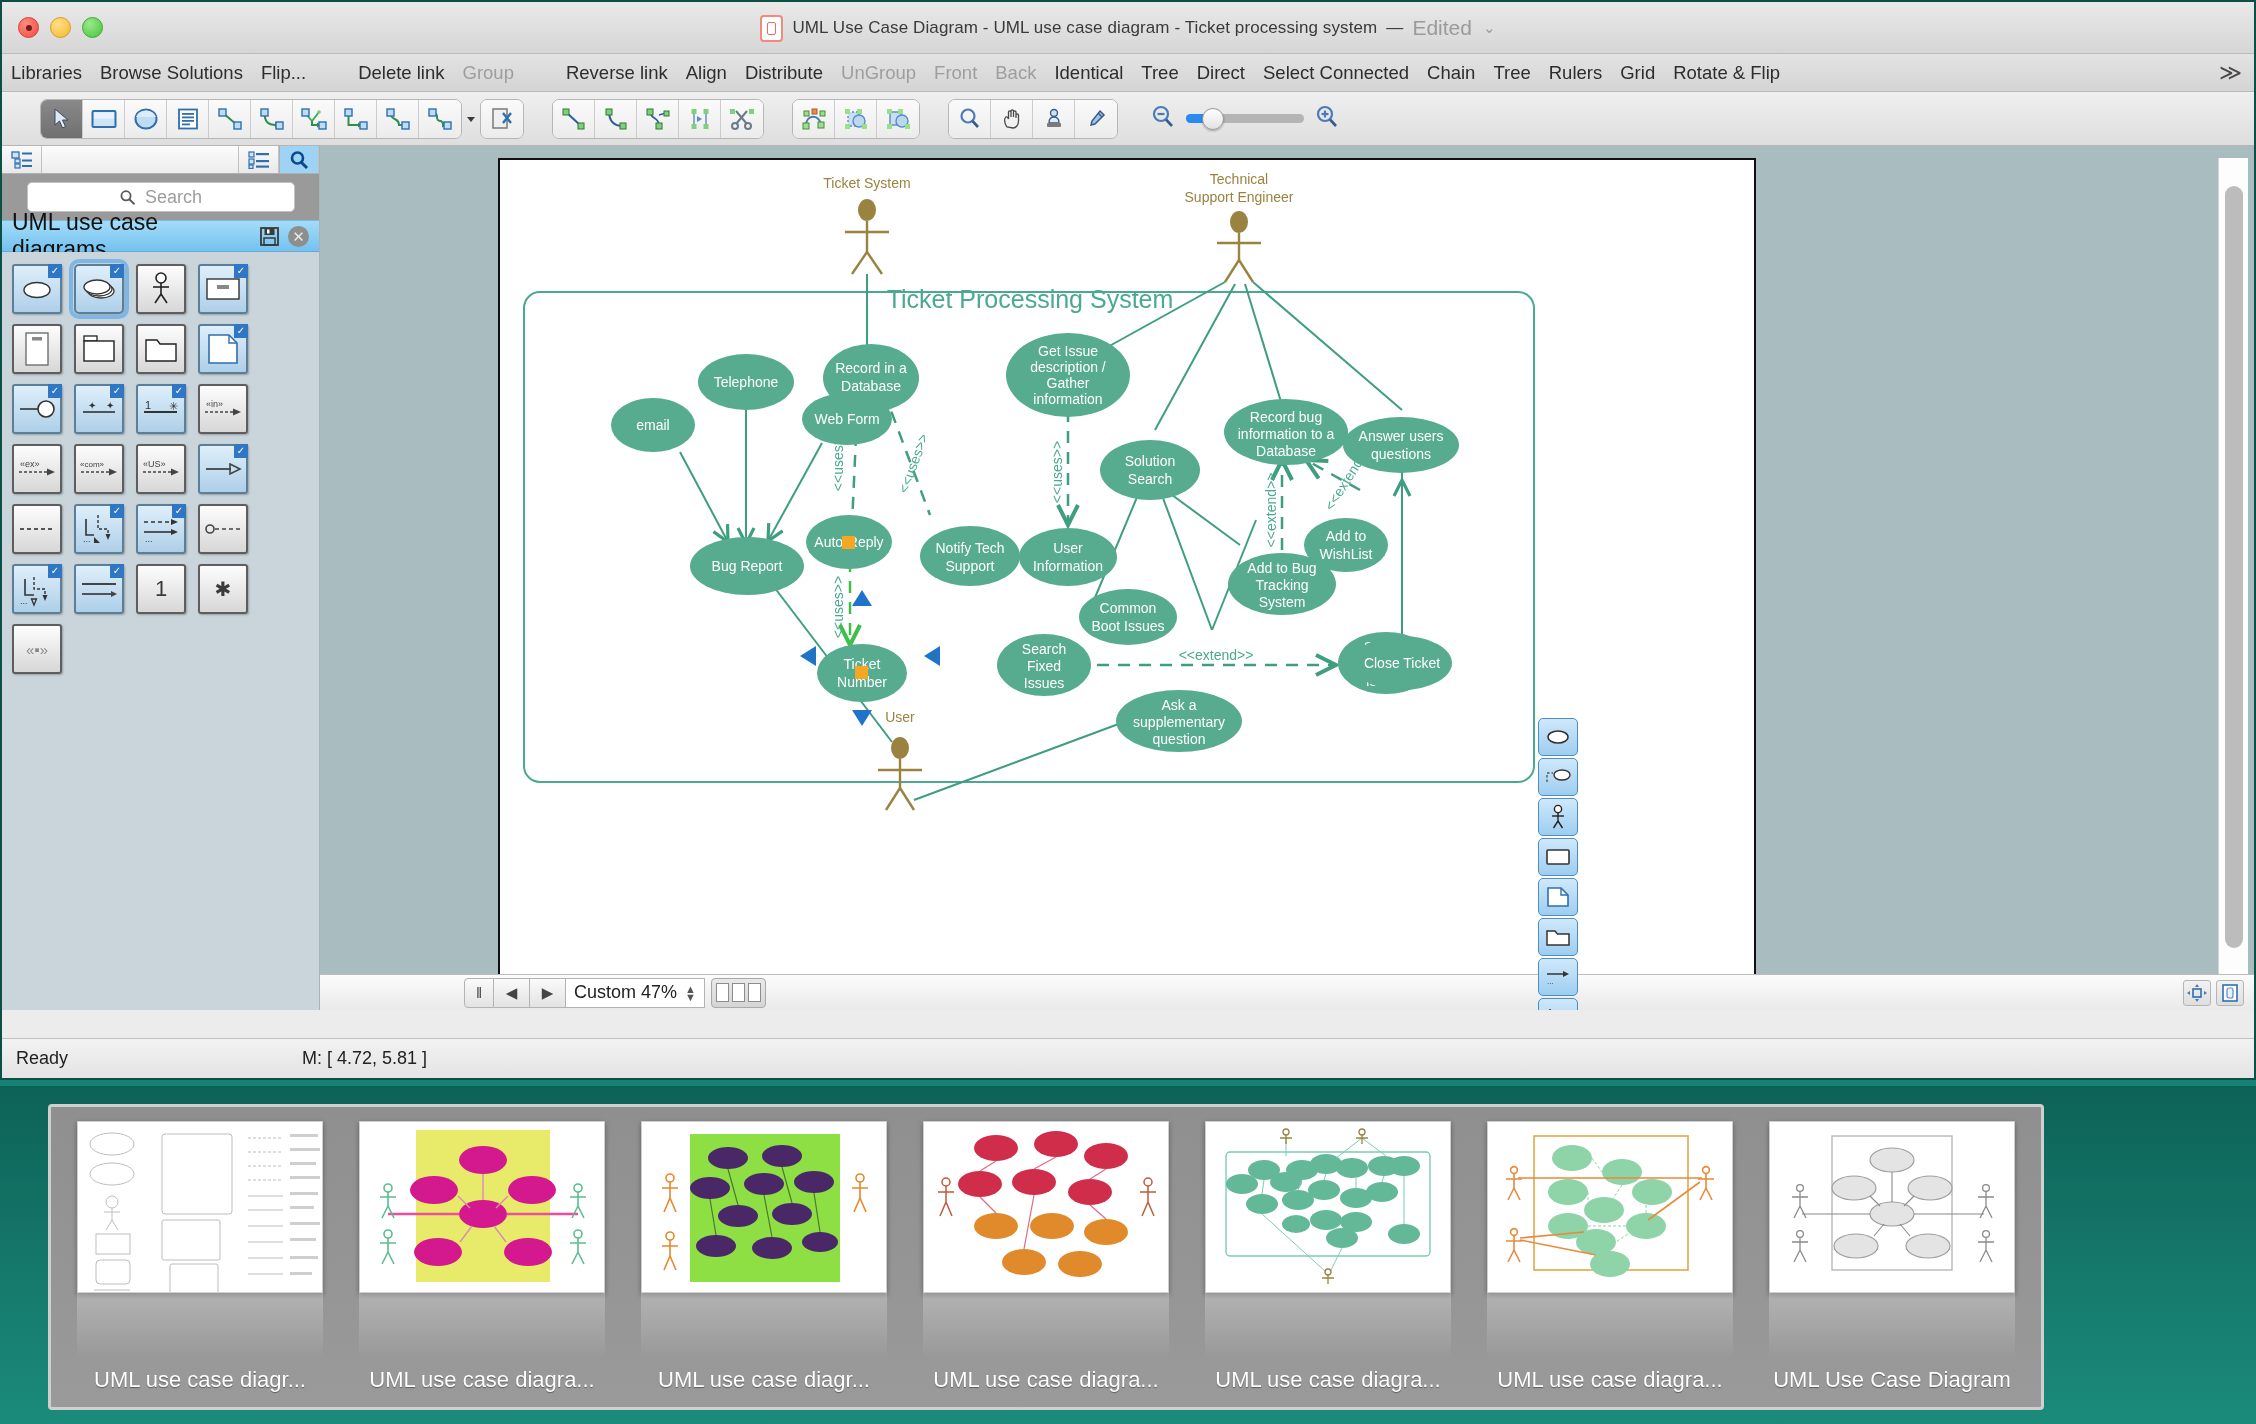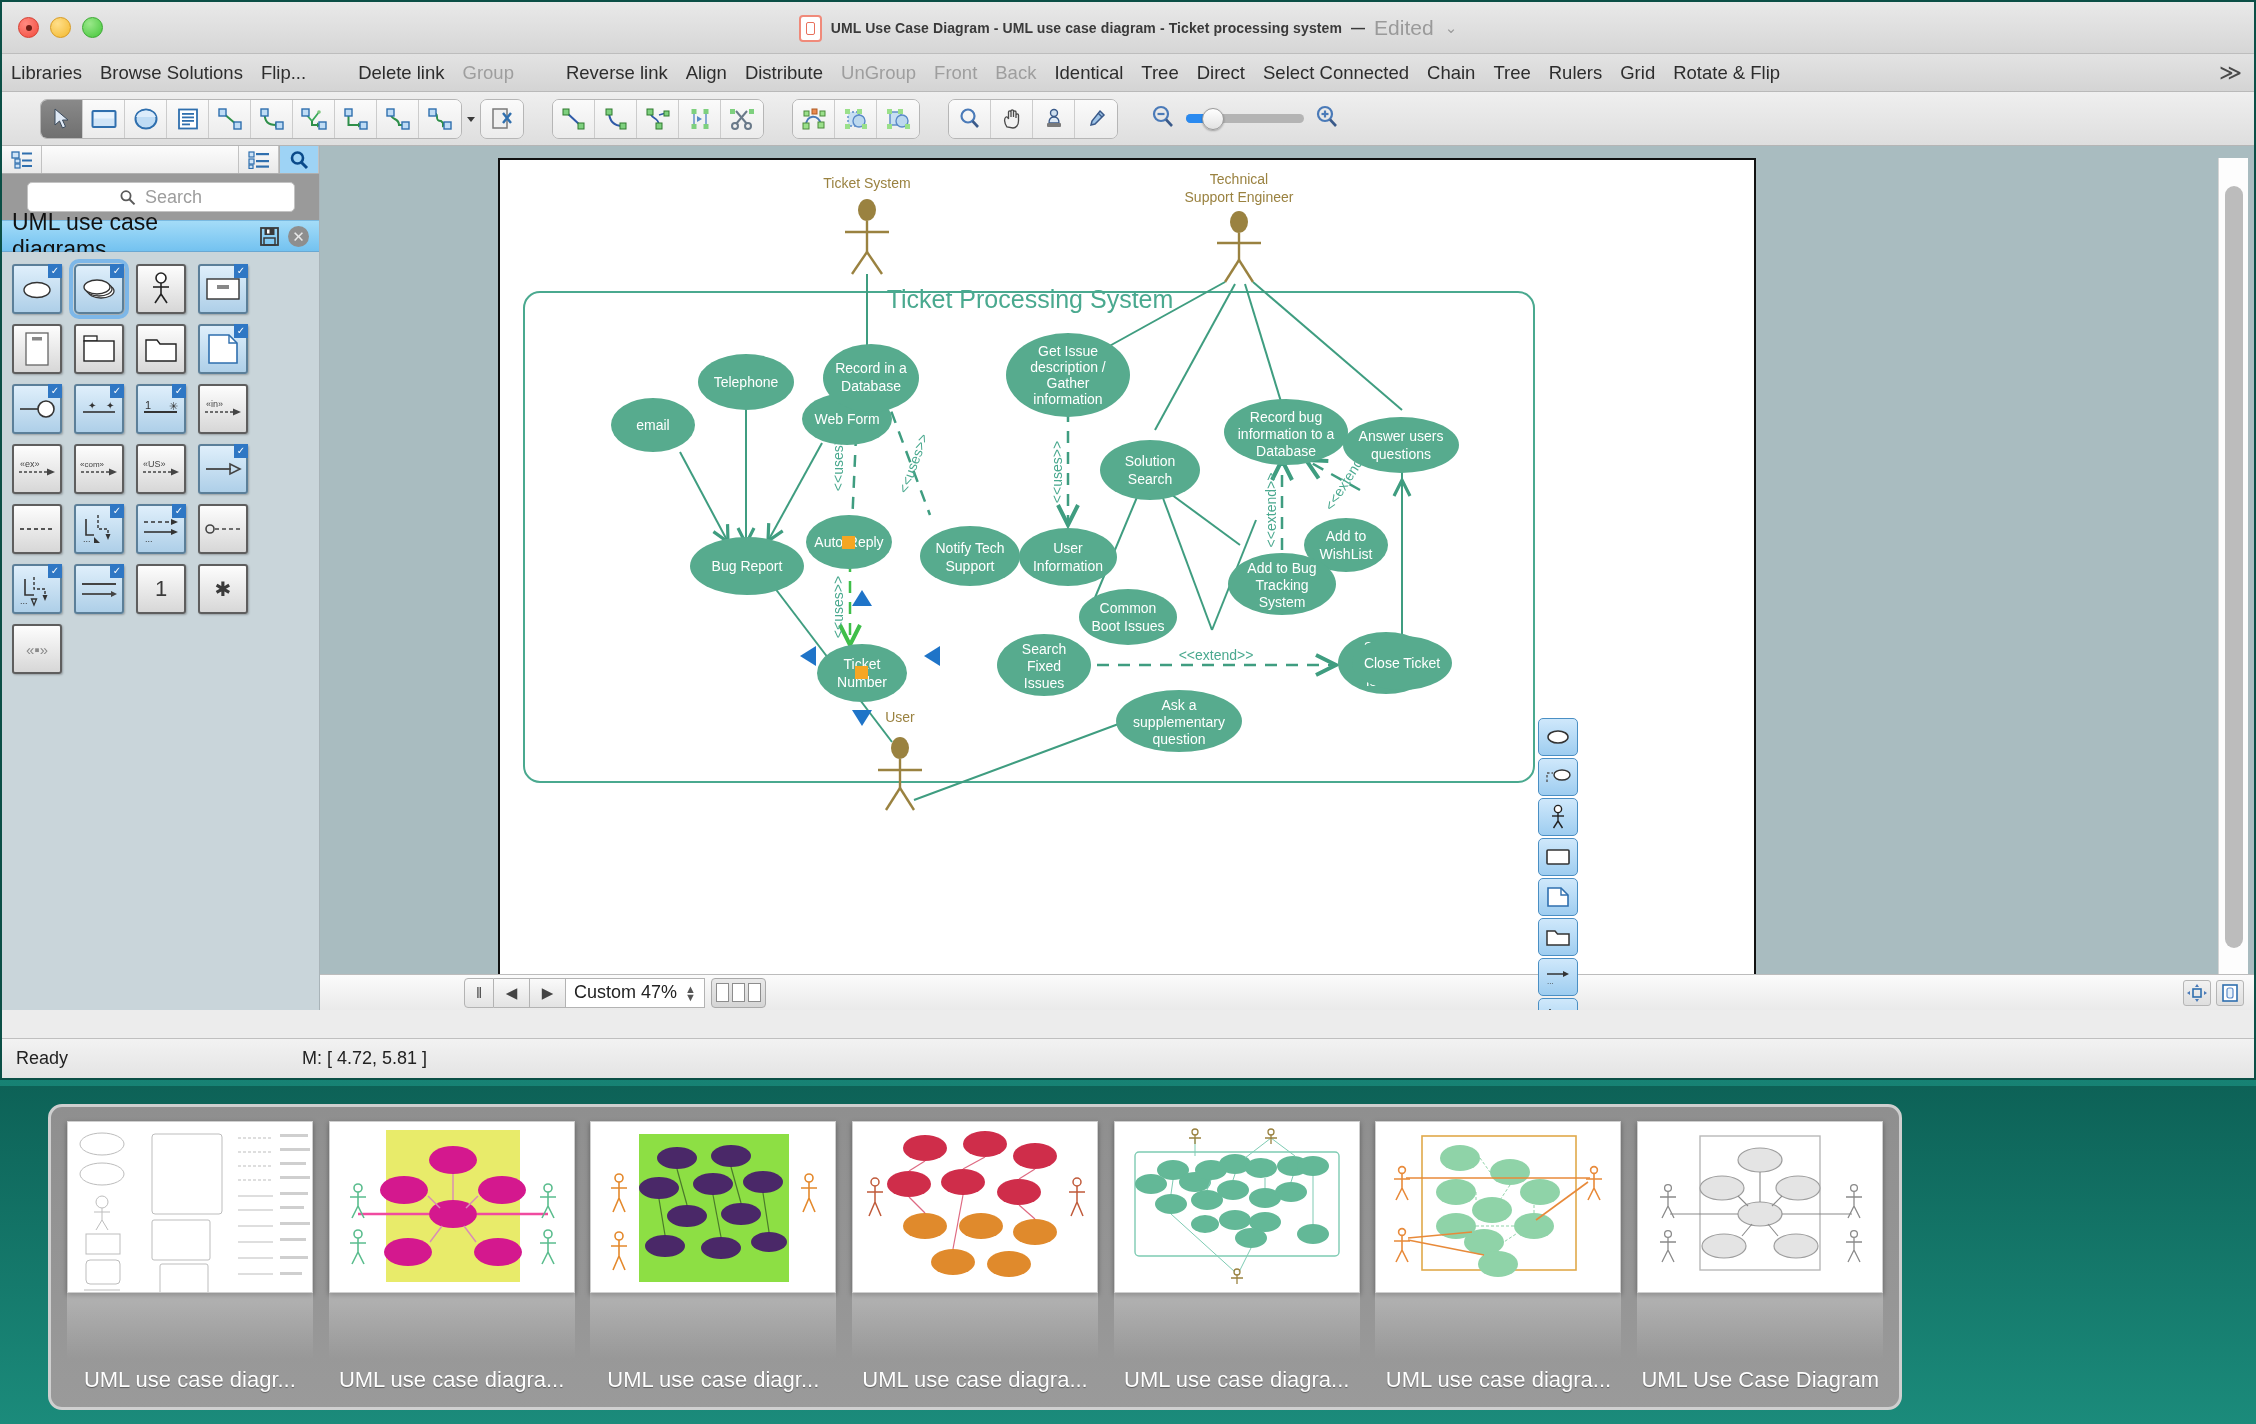--- a/index.html
+++ b/index.html
@@ -41,21 +41,21 @@
   #title-wrap {
     position:absolute; left:0; right:0; top:0; height:52px;
     display:flex; align-items:center; justify-content:center; gap:9px;
     pointer-events:none;
   }
   #doc-icon {
     width:23px;height:27px;border:2px solid #f08a7a;border-radius:4px;background:#fff;
     display:flex;align-items:center;justify-content:center;
   }
   #doc-icon span{display:block;width:9px;height:13px;border:1.5px solid #e8705c;border-radius:2px;}
-  #title-text { font-size:14px; color:#3a3a3a; letter-spacing:0.1px;font-weight:bold;}
+  #title-text { font-size:17px; color:#3a3a3a; letter-spacing:0.1px;}
   #title-edited { font-size:21px; color:#9a9a9a; }
   #title-chev { font-size:15px; color:#9a9a9a; margin-left:2px;}
 
   
   #menubar {
     height: 38px;
     background: linear-gradient(180deg,#e3e3e3,#d4d4d4);
     border-bottom: 1px solid #b9b9b9;
     display: flex; align-items:center;
     font-size: 18.5px; color:#2d2d2d;
@@ -234,23 +234,23 @@
   #sb-ready{ padding-left:14px; width:300px;}
   #sb-dims{ width:680px; }
   #sb-mouse{ }
 
   
   #dock {
     position:absolute; left:0; top:1086px; width:2256px; height:338px;
     background:linear-gradient(180deg,#0d6257 0%, #1b8b7b 100%);
   }
   #dock-inner{
-    position:absolute; left:48px; top:18px; width:1854px; height:306px;
+    position:absolute; left:48px; top:18px; width:1996px; height:306px;
     background:linear-gradient(180deg,#8f8f8f,#9a9a9a);
-    border:3px solid #cfcfcf; border-radius:14px;
+    border:3px solid #cfcfcf; border-radius:4px;
     display:flex; align-items:flex-start; padding:14px 8px 9px 8px; gap:0;
   }
   .thumb { width:300px; display:flex; flex-direction:column; align-items:center; }
   .thumb-img{
     width:246px;height:172px;background:#fff;border:1px solid #cfcfcf;
     position:relative; overflow:hidden;
     box-shadow:0 2px 5px rgba(0,0,0,.35);
   }
   .thumb-refl{
     width:246px;height:66px;

